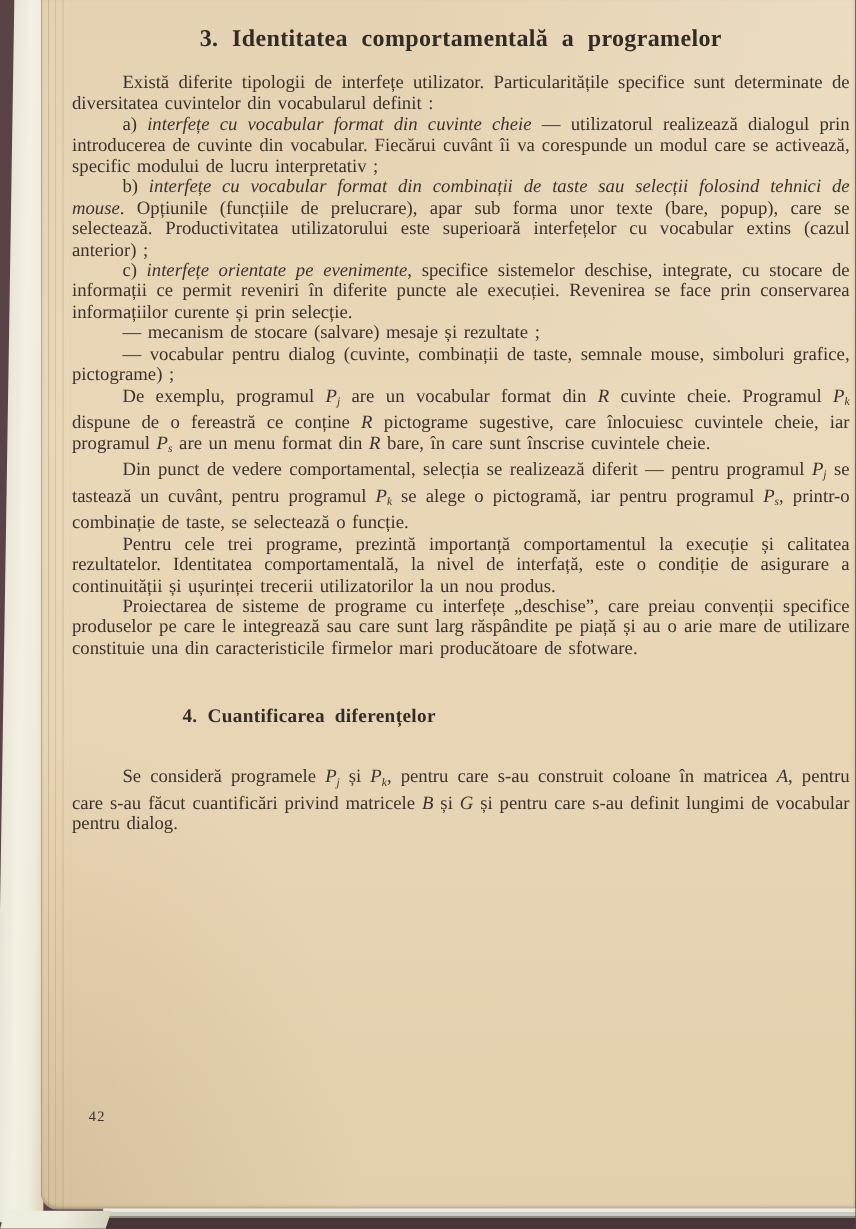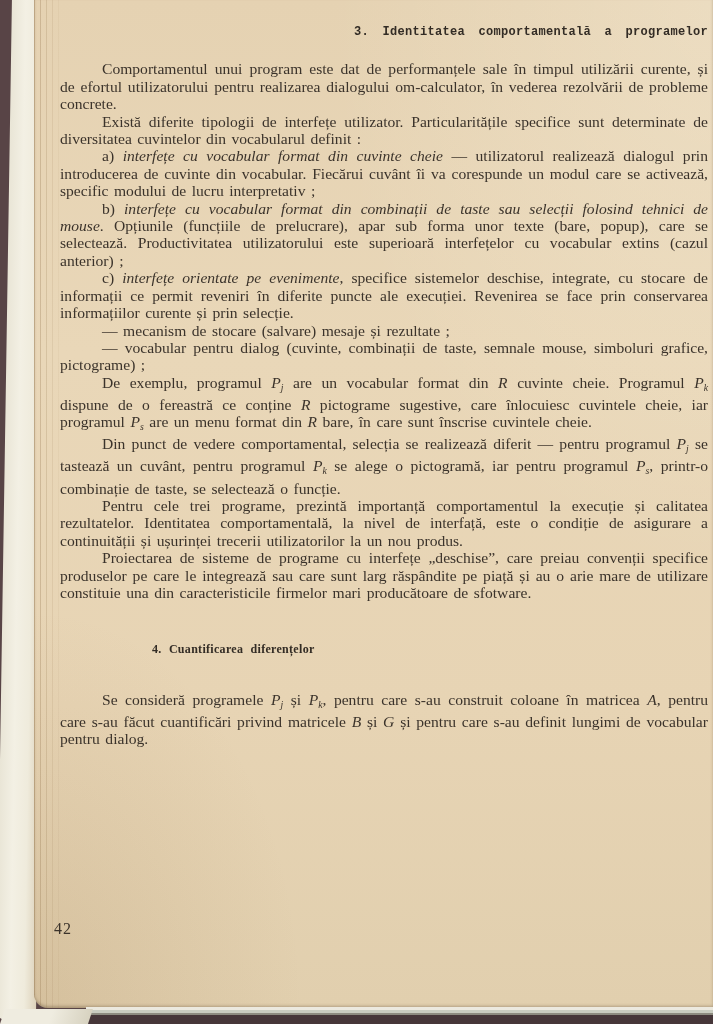--- a/index.html
+++ b/index.html
@@ -46,45 +46,44 @@
     transform:skewX(-18deg);transform-origin:bottom left;
   }
   
   .text{
     position:absolute;left:26px;right:5px;top:24px;
     color:var(--ink,#3b332b);
     font-size:15.6px;line-height:17.4px;
     text-align:justify;word-spacing:1.6px;
   }
   .h-main{
-    font-size:12px;font-weight:bold;text-align:right;
-    word-spacing:6px;letter-spacing:.3px;margin:0 0 19px 0;color:#332c25;font-family:Liberation Mono, monospace;
+    font-size:20px;font-weight:bold;text-align:center;
+    word-spacing:6px;letter-spacing:.3px;margin:0 0 19px 0;color:#332c25;
   }
   .h-sub{
-    font-size:12px;font-weight:bold;text-align:left;
+    font-size:16px;font-weight:bold;text-align:left;
     word-spacing:4px;letter-spacing:.3px;margin:40px 0 32px 92px;color:#332c25;
   }
   .para{margin:0;text-indent:42px;}
   .it{font-style:italic;}
   .sb{font-style:italic;font-size:.62em;vertical-align:-0.28em;letter-spacing:0;}
   .page-num{
-    position:absolute;left:20px;bottom:70px;
-    font-size:16px;color:#3b332b;letter-spacing:1px;
+    position:absolute;left:40px;bottom:70px;
+    font-size:12px;color:#3b332b;letter-spacing:1px;
   }
 </style>
 </head>
 <body>
 
 <div class="fore-edge"></div>
 
 <div class="page">
   <div class="edge-lines"></div>
   <div class="text">
       <h2 class="h-main"><span>3. Identitatea comportamentală a programelor</span></h2>
-      <p class="para"><span>Comportamentul unui program este dat de performanțele sale în timpul utilizării curente, și de efortul utilizatorului pentru realizarea dialogului om-calculator, în vederea rezolvării de probleme concrete.</span></p>
       <p class="para"><span>Există diferite tipologii de interfețe utilizator. Particularitățile specifice sunt determinate de diversitatea cuvintelor din vocabularul definit :</span></p>
       <p class="para"><span>a) </span><span class="it">interfețe cu vocabular format din cuvinte cheie</span><span> — utilizatorul realizează dialogul prin introducerea de cuvinte din vocabular. Fiecărui cuvânt îi va corespunde un modul care se activează, specific modului de lucru interpretativ ;</span></p>
       <p class="para"><span>b) </span><span class="it">interfețe cu vocabular format din combinații de taste sau selecții folosind tehnici de mouse</span><span>. Opțiunile (funcțiile de prelucrare), apar sub forma unor texte (bare, popup), care se selectează. Productivitatea utilizatorului este superioară interfețelor cu vocabular extins (cazul anterior) ;</span></p>
       <p class="para"><span>c) </span><span class="it">interfețe orientate pe evenimente</span><span>, specifice sistemelor deschise, integrate, cu stocare de informații ce permit reveniri în diferite puncte ale execuției. Revenirea se face prin conservarea informațiilor curente și prin selecție.</span></p>
       <p class="para"><span>— mecanism de stocare (salvare) mesaje și rezultate ;</span></p>
       <p class="para"><span>— vocabular pentru dialog (cuvinte, combinații de taste, semnale mouse, simboluri grafice, pictograme) ;</span></p>
       <p class="para"><span>De exemplu, programul </span><span class="it">P</span><span class="sb">j</span><span> are un vocabular format din </span><span class="it">R</span><span> cuvinte cheie. Programul </span><span class="it">P</span><span class="sb">k</span><span> dispune de o fereastră ce conține </span><span class="it">R</span><span> pictograme sugestive, care înlocuiesc cuvintele cheie, iar programul </span><span class="it">P</span><span class="sb">s</span><span> are un menu format din </span><span class="it">R</span><span> bare, în care sunt înscrise cuvintele cheie.</span></p>
       <p class="para"><span>Din punct de vedere comportamental, selecția se realizează diferit — pentru programul </span><span class="it">P</span><span class="sb">j</span><span> se tastează un cuvânt, pentru programul </span><span class="it">P</span><span class="sb">k</span><span> se alege o pictogramă, iar pentru programul </span><span class="it">P</span><span class="sb">s</span><span>, printr-o combinație de taste, se selectează o funcție.</span></p>
       <p class="para"><span>Pentru cele trei programe, prezintă importanță comportamentul la execuție și calitatea rezultatelor. Identitatea comportamentală, la nivel de interfață, este o condiție de asigurare a continuității și ușurinței trecerii utilizatorilor la un nou produs.</span></p>
       <p class="para"><span>Proiectarea de sisteme de programe cu interfețe „deschise”, care preiau convenții specifice produselor pe care le integrează sau care sunt larg răspândite pe piață și au o arie mare de utilizare constituie una din caracteristicile firmelor mari producătoare de sfotware.</span></p>

